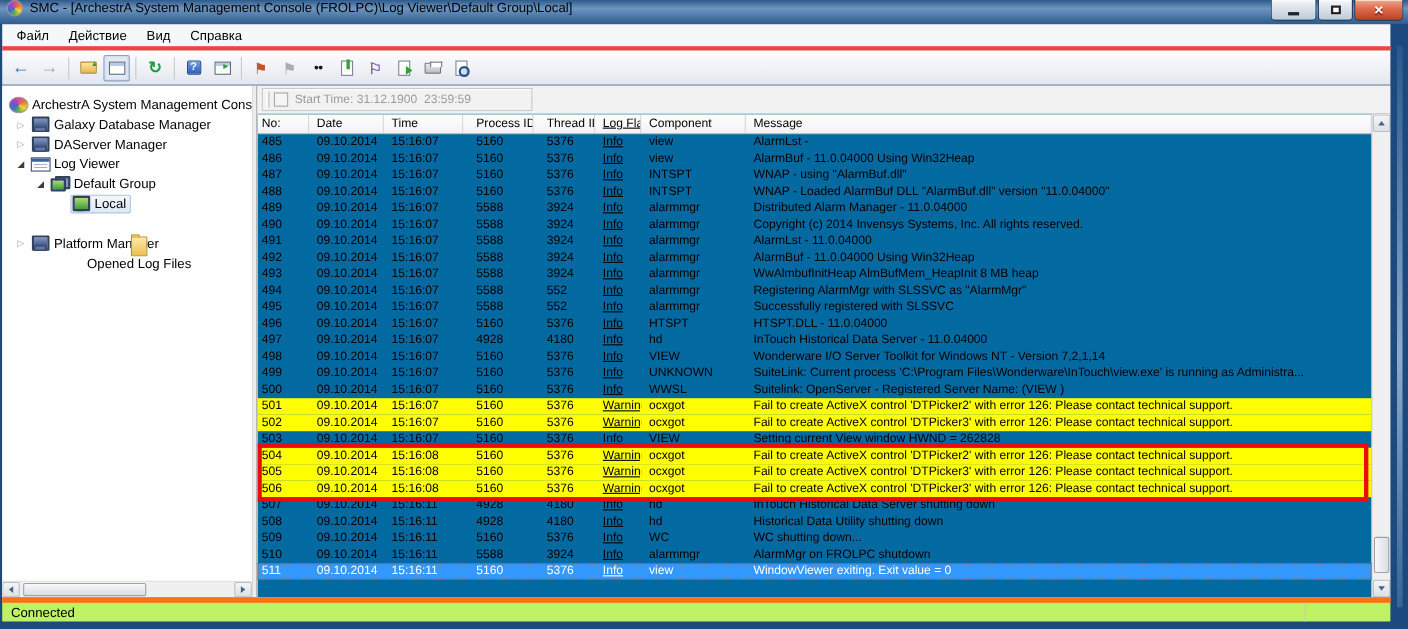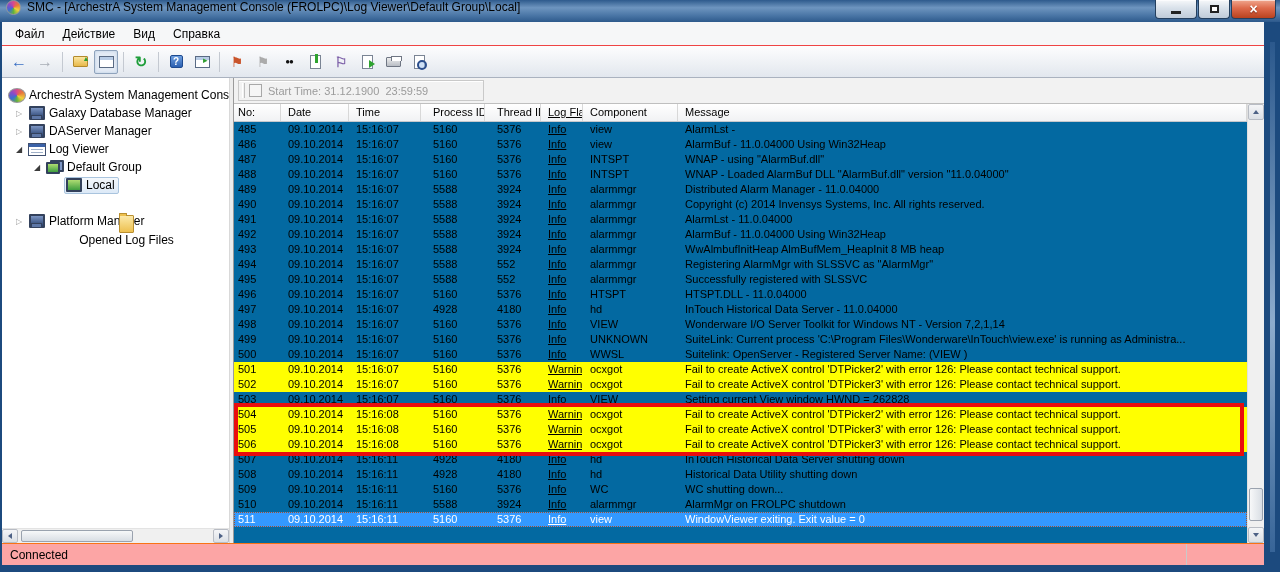--- a/index.html
+++ b/index.html
@@ -21,21 +21,21 @@
   .glyph-max { width:9px; height:8px; border:2px solid #222; background:#fff; }
   .glyph-close { color:#fff; font-weight:bold; font-size:14px; line-height:14px; text-shadow:0 1px 1px #7C2410; }
 
   
   .frame { position:absolute; top:22px; left:0; right:0; bottom:0;
     padding:0 16px 7px 2px; background:#1C4A7E; display:flex; flex-direction:column; }
   .frame::after { content:''; position:absolute; right:5px; top:20px; bottom:20px; width:5px;
     background:linear-gradient(180deg,#2F5C90,#A9C4E0 55%,#3E6B9E); opacity:.8; }
 
   
-  .menubar { height:24px; background:#F6F7F8; border-bottom:1px solid #ef4444;
+  .menubar { height:24px; background:#F6F7F8; border-bottom:4px solid #ef4444;
     display:flex; align-items:center; padding-left:4px; }
   .menuitem { font-size:12px; color:#000; padding:3px 9px; }
 
   
   .toolbar { height:32px; background:linear-gradient(#FDFDFE,#EDF0F4 60%,#E2E7EE);
     border-bottom:1px solid #AAB2BF; display:flex; align-items:center; padding-left:4px; }
   .tbtn { width:24px; height:24px; display:flex; align-items:center; justify-content:center;
     border:1px solid transparent; border-radius:2px; margin:0 1px; }
   .tbtn.pressed { border-color:#8FA3BC; background:#E3EBF5; box-shadow: inset 0 0 3px #B9CCE2; }
   .tsep { width:1px; height:20px; background:#C4C9D1; margin:0 4px; }
@@ -163,21 +163,21 @@
     z-index:5; pointer-events:none; }
 
   
   .vscroll { width:17px; background:#F0F0F0; border-left:1px solid #E0E0E0; display:flex; flex-direction:column; }
   .vscroll .sbtn { height:16px; width:100%; }
   .vtrack { flex:1; position:relative; }
   .vthumb { position:absolute; left:1px; right:1px; bottom:6px; height:33px;
     background:linear-gradient(90deg,#F7F8F9,#D9DEE4); border:1px solid #9AA2AE; border-radius:2px; }
 
   
-  .statusbar { height:22px; background:#fca5a5; border-top:1px solid #f97316;
+  .statusbar { height:22px; background:#bef264; border-top:5px solid #f97316;
     display:flex; align-items:center; padding-left:8px; font-size:12px; color:#000; }
   .statuspane { margin-left:auto; width:78px; height:100%; border-left:1px solid #C9C9C9; }
 </style>
 </head>
 <body>
 
 <div class="win">
   <div class="titlebar">
     <span class="ticon icon-archestra" style="width:15px"></span>
     <span class="title-text">SMC - [ArchestrA System Management Console (FROLPC)\Log Viewer\Default Group\Local]</span>

